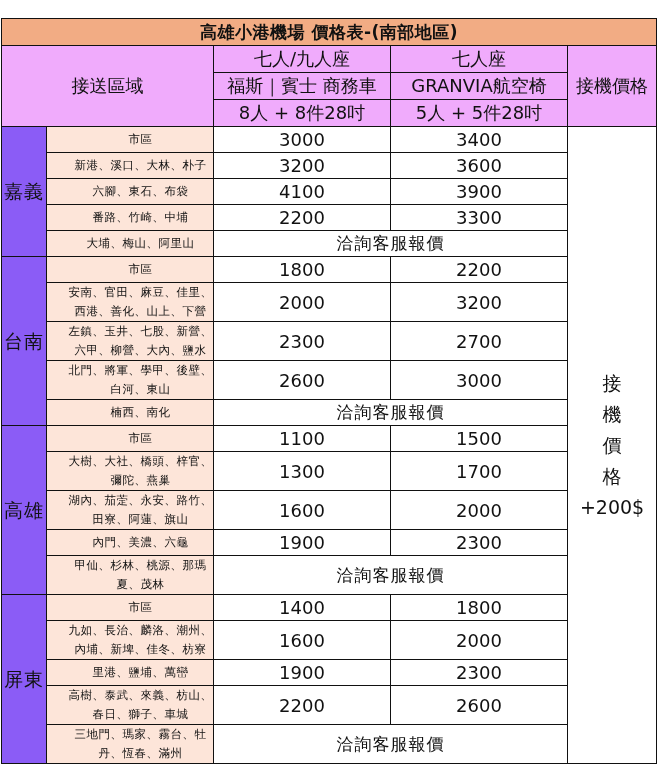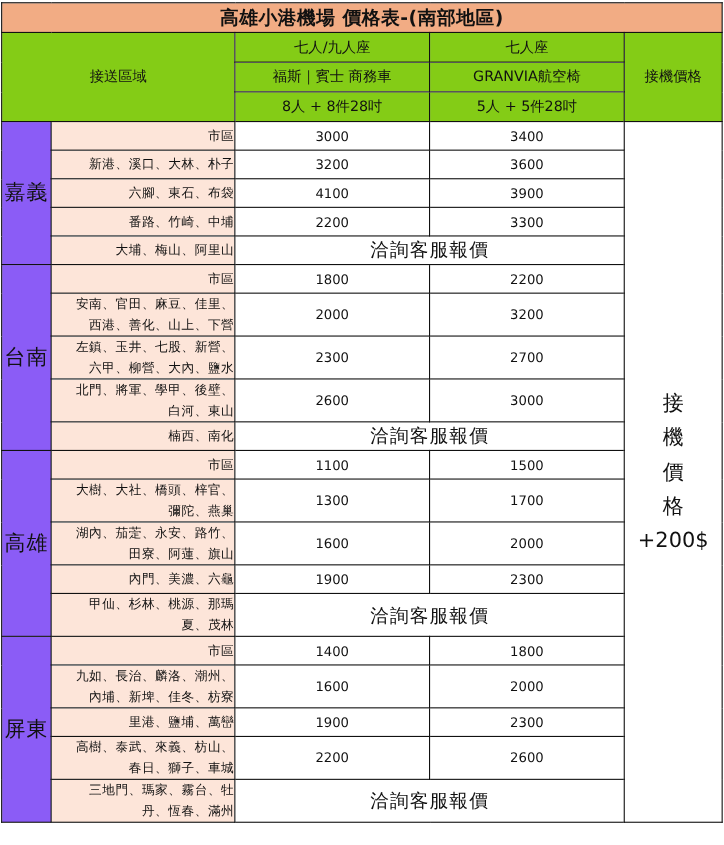--- a/index.html
+++ b/index.html
@@ -1,28 +1,28 @@
 <!DOCTYPE html>
 <html><head>
   <meta charset="utf-8">
   <style>
     html, body { margin: 0; padding: 0; background: #ffffff; }
     body { width: 658px; height: 768px; position: relative; overflow: hidden;
            font-family: "DejaVu Sans", "Liberation Sans", sans-serif; color: #111; }
-    table { position: absolute; left: 1px; top: 2px; border-collapse: collapse;
+    table { position: absolute; left: 1px; top: 18px; border-collapse: collapse;
             table-layout: fixed; width: 655px; }
     td { border: 1.5px solid #111; padding: 0; text-align: center; vertical-align: middle;
          overflow: hidden; white-space: nowrap; }
     .title { background: #f2ac84; font-weight: bold; font-size: 17px; height: 26px; letter-spacing: 0.5px; }
-    .hdr { background: #84cc16; font-size: 13px; }
+    .hdr { background: #f0abfc; font-size: 18px; }
     .hdr-sm { height: 26px; }
     .region { background: #8b5cf6; font-size: 19px; letter-spacing: 1px; line-height: 1.2; }
-    .area { background: #fde5d9; font-size: 11.5px; text-align: right; padding-left: 21px;
+    .area { background: #fde5d9; font-size: 11.5px; text-align: center; padding-left: 21px;
             white-space: normal; line-height: 19px; letter-spacing: 0.5px; }
-    .price { background: #ffffff; font-size: 12px; }
+    .price { background: #ffffff; font-size: 18px; }
     .inquire { background: #ffffff; font-size: 17px; letter-spacing: 1px; }
     .extra { background: #ffffff; font-size: 19px; line-height: 31px; }
     .r1 { height: 26px; }
     .r2 { height: 39px; }
     .vtext span { display: block; }
   </style>
 </head>
 <body>
 
 <table>

